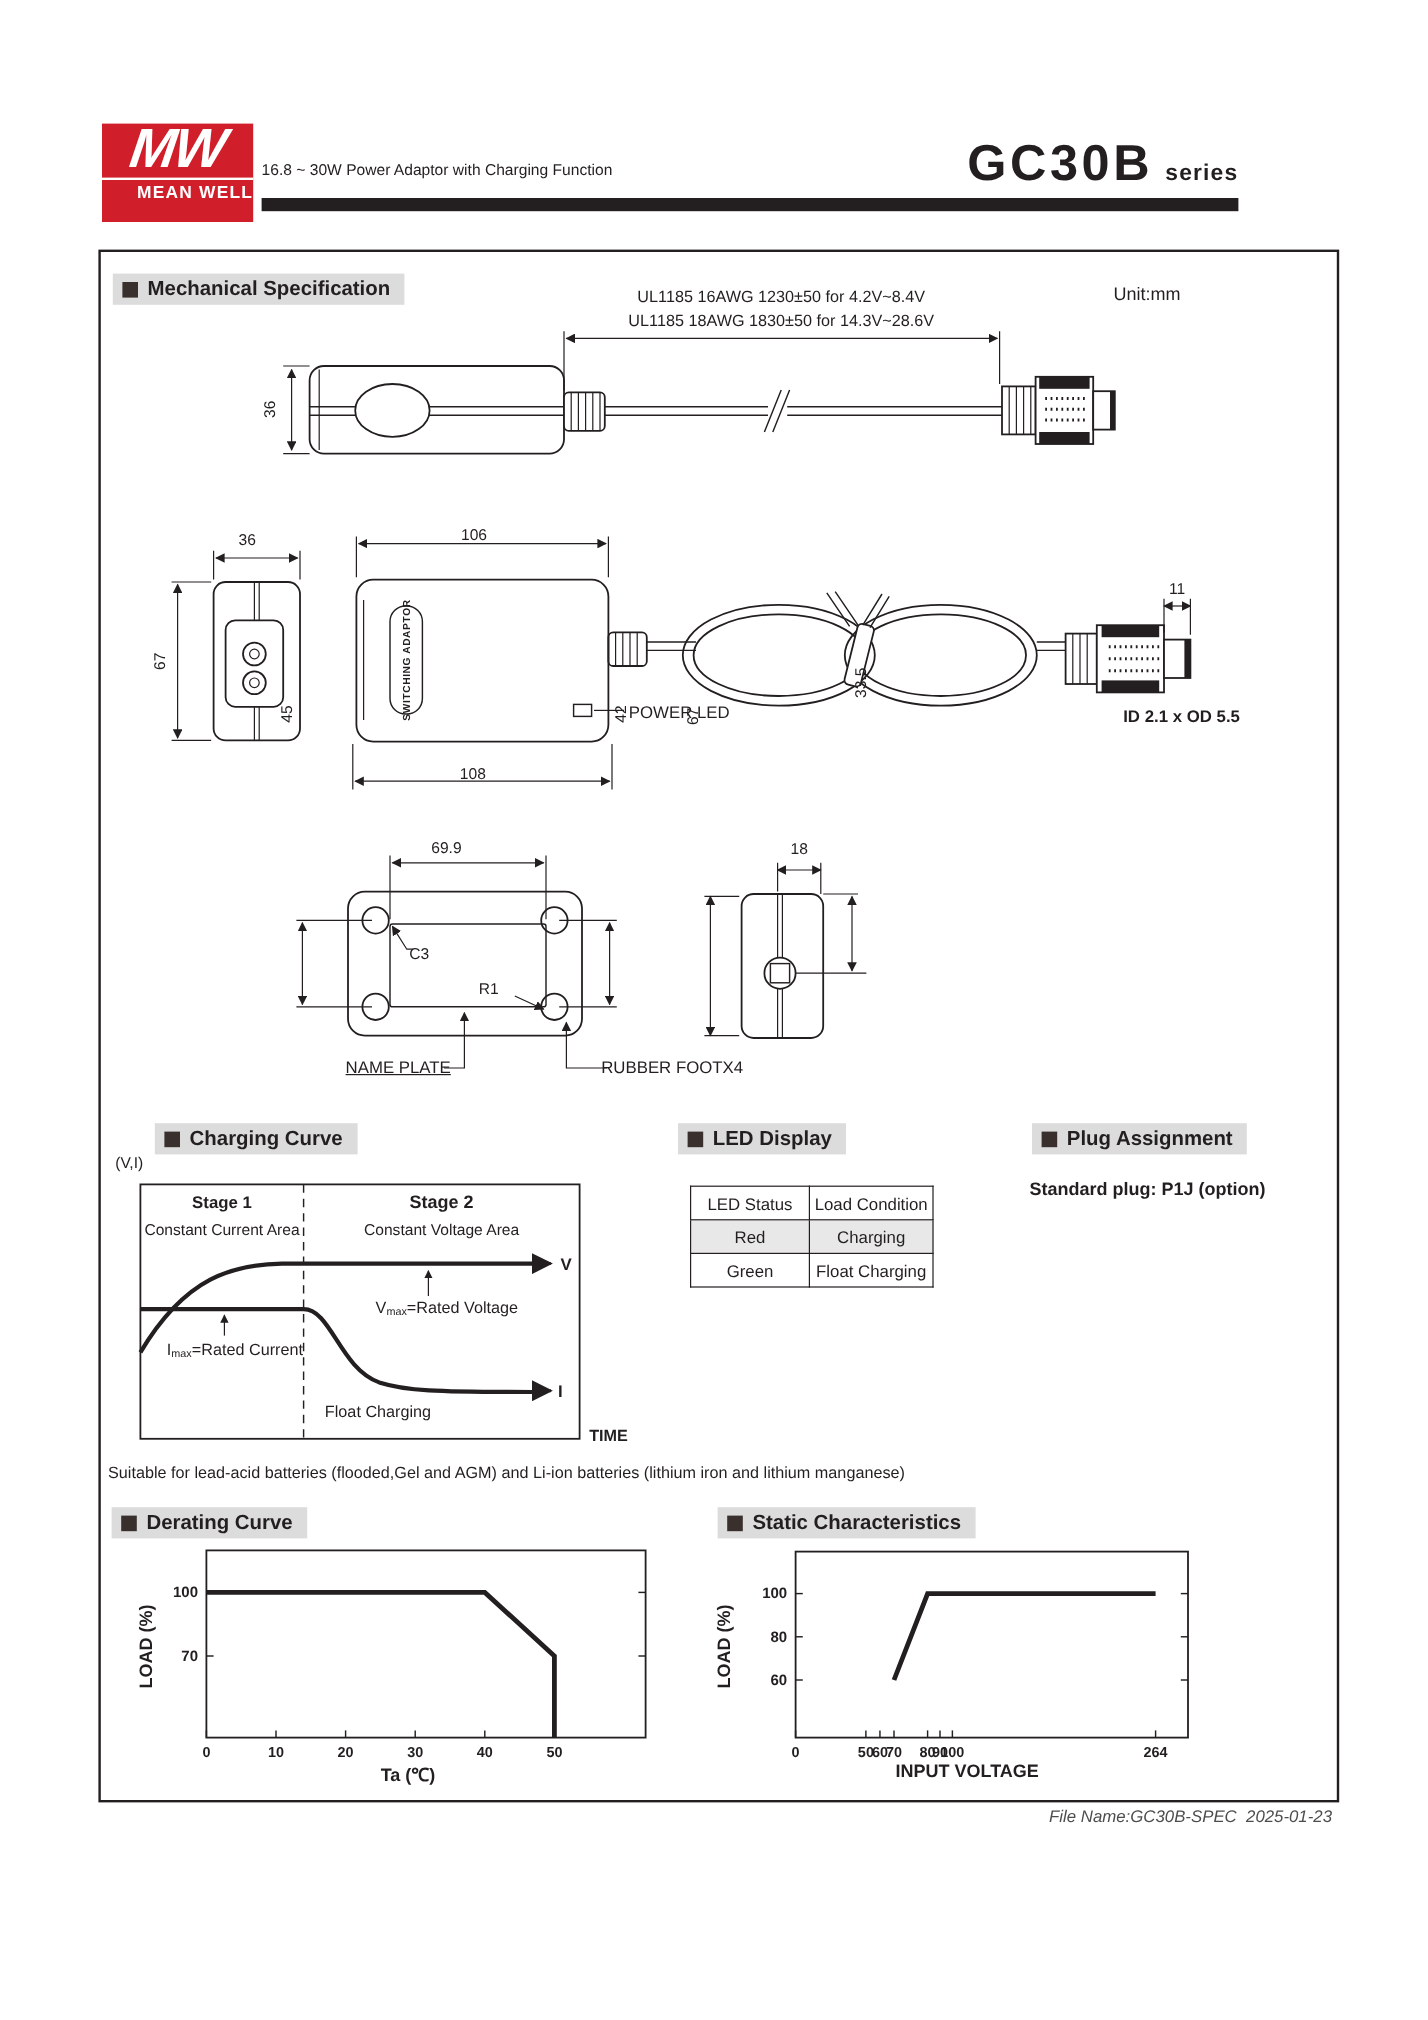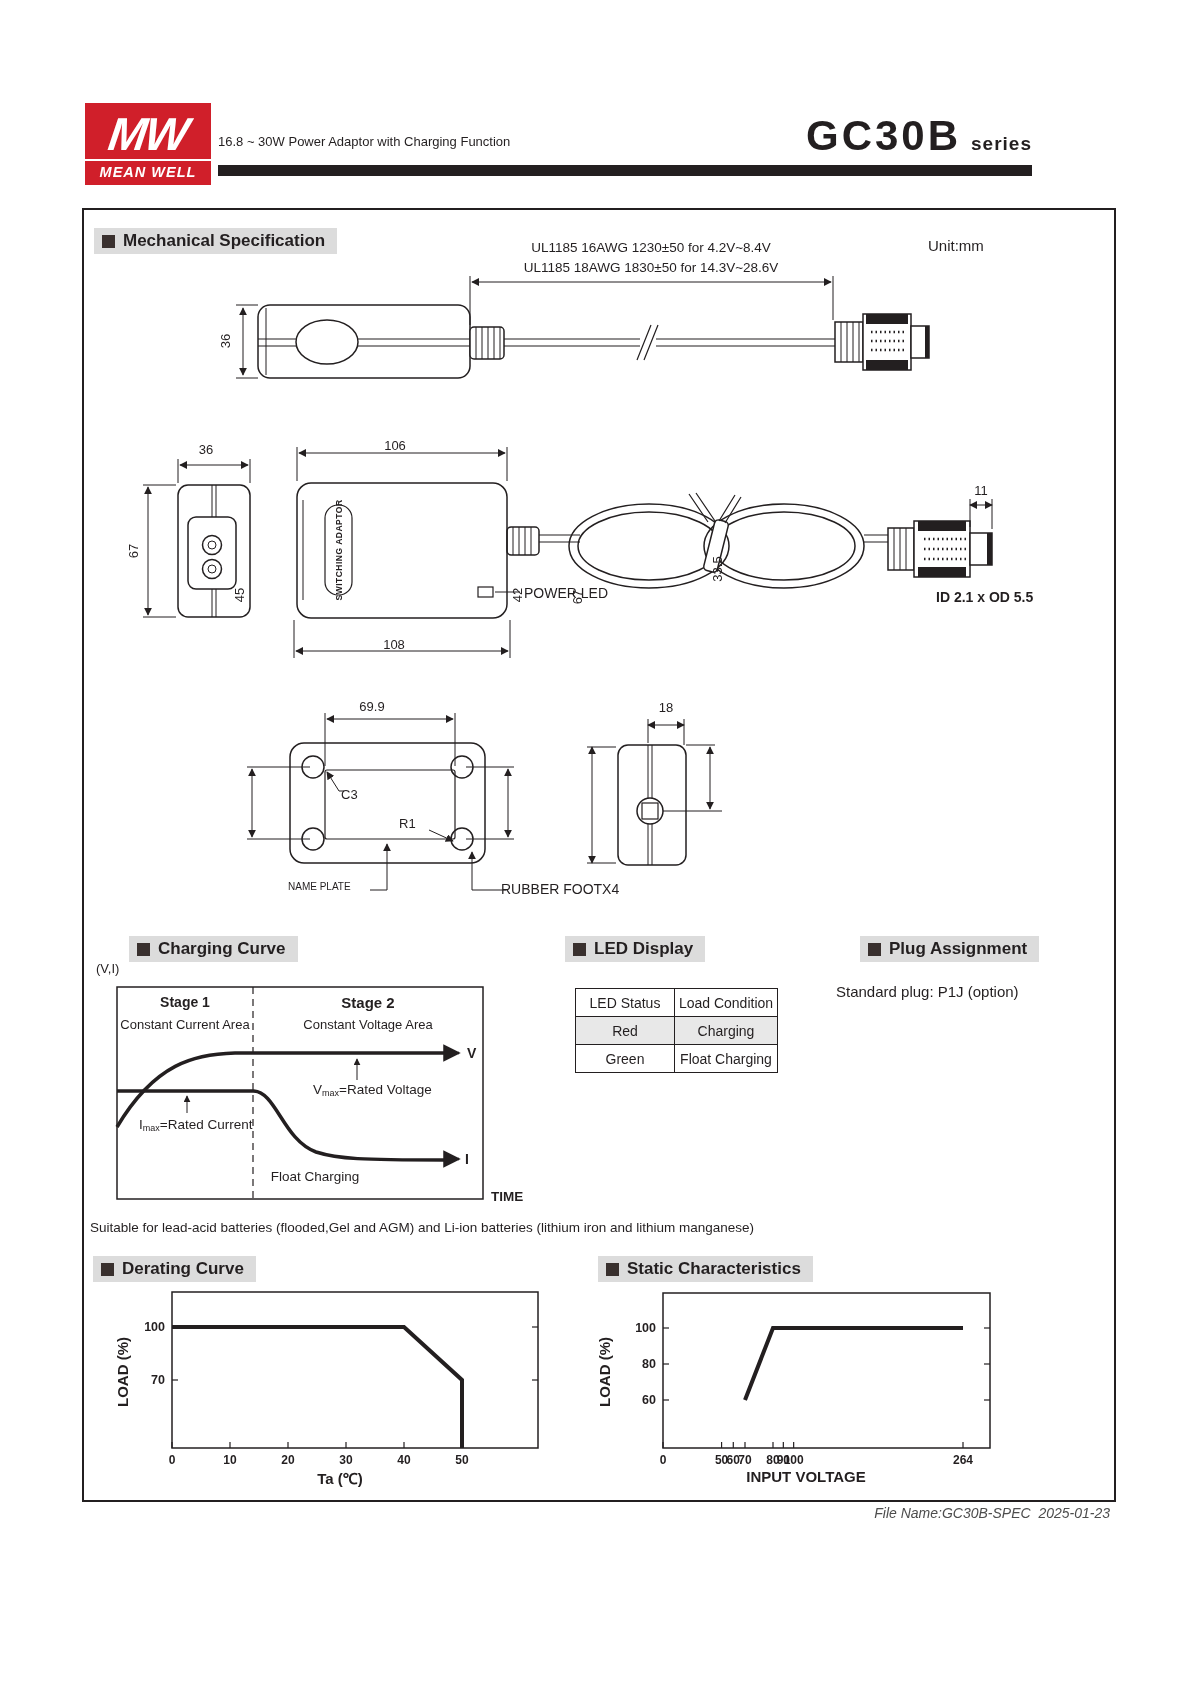--- a/index.html
+++ b/index.html
@@ -3,21 +3,21 @@
 <meta charset="utf-8">
 <style>
   html,body{margin:0;padding:0;background:#fff;}
   .page{position:relative;width:1190px;height:1683px;background:#fff;
         font-family:"Liberation Sans",sans-serif;color:#231f20;overflow:hidden;}
   
   .logo{position:absolute;left:85px;top:103px;width:126px;height:82px;background:#d01f2a;
         display:flex;flex-direction:column;align-items:center;justify-content:flex-end;}
   .logo-mw{font-style:italic;font-weight:bold;font-size:46px;line-height:50px;color:#fff;
            transform:skewX(-8deg);letter-spacing:-2px;}
-  .logo-band{width:100%;border-top:2px solid #fff;text-align:center;padding:2px 0 4px 0;font-style:italic;}
+  .logo-band{width:100%;border-top:2px solid #fff;text-align:right;padding:2px 0 15px 0;}
   .logo-brand{color:#fff;font-weight:bold;font-size:14.5px;letter-spacing:1px;}
   .doc-title{position:absolute;left:218px;top:134px;font-size:13px;font-weight:400;letter-spacing:0;}
   .series-wrap{position:absolute;left:700px;top:112px;width:332px;display:flex;
                justify-content:flex-end;align-items:baseline;gap:10px;}
   .series-name{font-size:42px;font-weight:bold;letter-spacing:3px;}
   .series-suffix{font-size:19px;font-weight:bold;letter-spacing:1px;}
   .header-bar{position:absolute;left:218px;top:165px;width:814px;height:11px;background:#231f20;}
   
   .frame{position:absolute;left:82px;top:208px;width:1030px;height:1290px;border:2px solid #231f20;}
   
@@ -206,21 +206,21 @@
   <div class="L ctr" style="left:394px;top:637px;">108</div>
   <div class="L ctr" style="left:981px;top:483px;">11</div>
   <div class="L b" style="left:936px;top:589px;font-size:14px;">ID 2.1 x OD 5.5</div>
   <div class="L" style="left:524px;top:585px;font-size:14px;">POWER LED</div>
   <div class="L rot b" style="left:338.5px;top:550px;font-size:8.5px;letter-spacing:0.5px;">SWITCHING ADAPTOR</div>
   <div class="L ctr" style="left:372px;top:699px;">69.9</div>
   <div class="L rot" style="left:239px;top:595px;">45</div>
   <div class="L rot" style="left:517px;top:595px;">42</div>
   <div class="L" style="left:341px;top:787px;">C3</div>
   <div class="L" style="left:399px;top:816px;">R1</div>
-  <div class="L" style="left:288px;top:881px;font-size:10px;">NAME PLATE</div>
+  <div class="L" style="left:288px;top:881px;font-size:14px;text-decoration:underline;">NAME PLATE</div>
   <div class="L" style="left:501px;top:881px;font-size:14px;">RUBBER FOOTX4</div>
   <div class="L ctr" style="left:666px;top:700px;">18</div>
   <div class="L rot" style="left:577px;top:597px;">67</div>
   <div class="L rot" style="left:717px;top:569px;">33.5</div>
 
   <div class="sec" style="left:109px;top:936px;margin-left:20px;">
     <span class="sq"></span>
     <span class="tx">Charging Curve</span>
   </div>
 
@@ -273,21 +273,21 @@
       <td style="height:27px;">Green</td>
       <td>Float Charging</td>
     </tr>
   </tbody>
     </table>
 
   <div class="sec" style="left:860px;top:936px;">
     <span class="sq"></span>
     <span class="tx">Plug Assignment</span>
   </div>
-  <div class="L" style="left:836px;top:983px;font-size:15px;">Standard plug: P1J (option)</div>
+  <div class="L" style="left:858px;top:983px;font-size:15px;font-weight:bold;">Standard plug: P1J (option)</div>
 
   <div class="sec" style="left:93px;top:1256px;">
     <span class="sq"></span>
     <span class="tx">Derating Curve</span>
   </div>
   <div style="position:absolute;left:130px;top:1285px;width:440px;height:200px;">
     <svg id="chart-derating" width="440" height="200" viewBox="0 0 440 200" style="left:0;top:0;">
         <rect x="42" y="7" width="366" height="156" fill="none" stroke="#231f20" stroke-width="1.5"></rect>
         <line x1="42" y1="163" x2="42" y2="157" stroke="#231f20" stroke-width="1.2"></line>
         <text x="42" y="179" text-anchor="middle" style="font:700 12px 'Liberation Sans',sans-serif" fill="#231f20">0</text>

